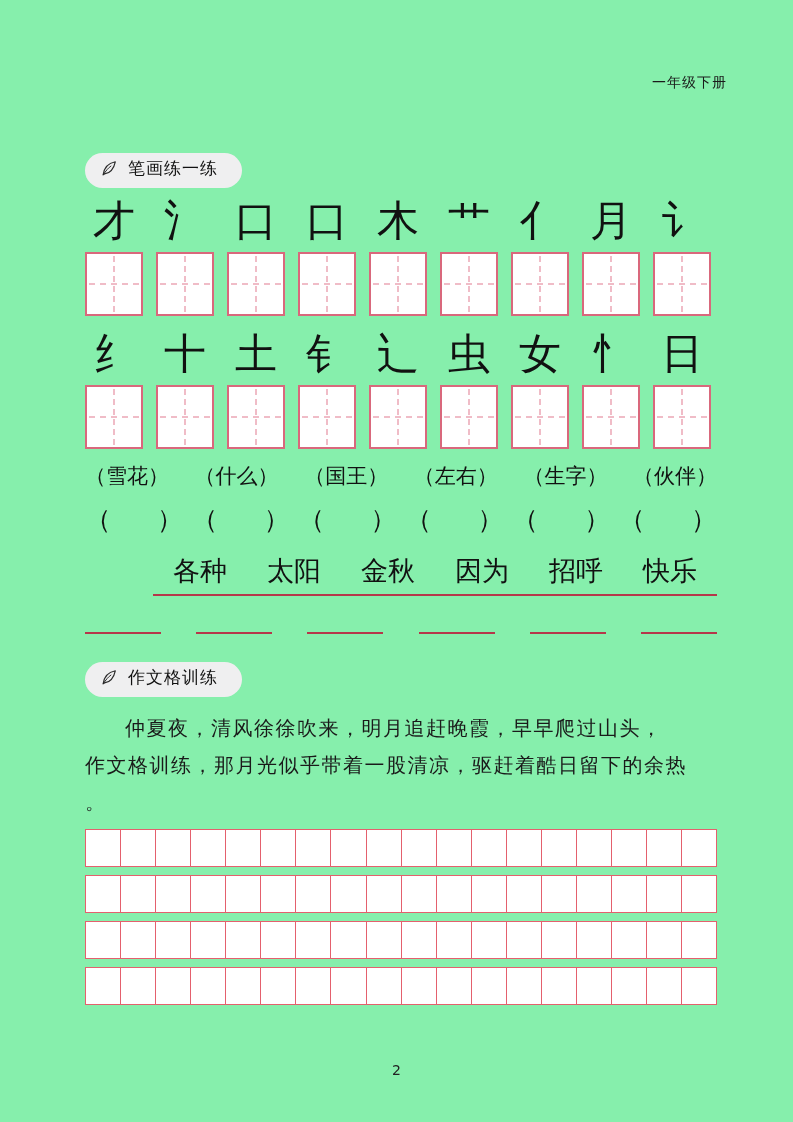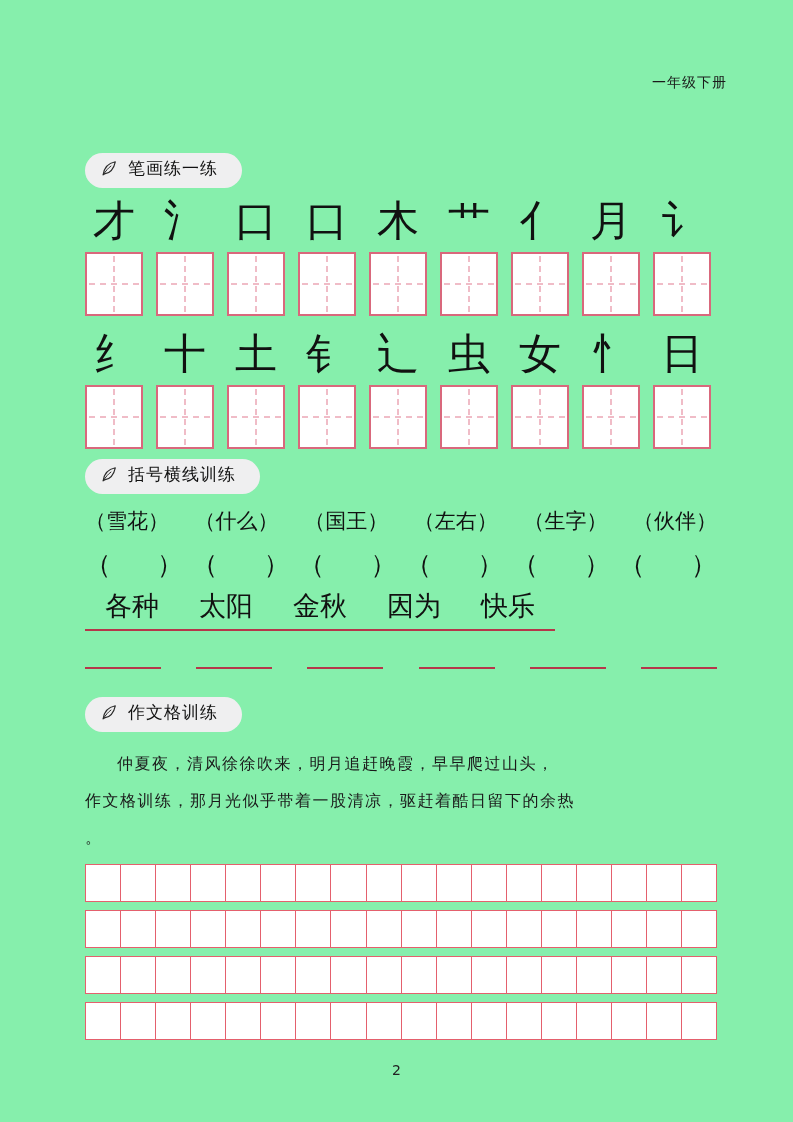--- a/index.html
+++ b/index.html
@@ -46,32 +46,32 @@
   .box-row { display: flex; gap: 13px; margin-top: 2px; margin-bottom: 9px; }
   .tbox { position: relative; width: 58px; height: 64px; border: 2px solid var(--boxborder); background: #fff; }
   .guide-h { position: absolute; left: 2px; right: 2px; top: 50%; margin-top: -1px; border-top: 2px dashed var(--boxguide); }
   .guide-v { position: absolute; top: 2px; bottom: 2px; left: 50%; margin-left: -1px; border-left: 2px dashed var(--boxguide); }
 
   
   .sec2 { margin-top: 10px; }
   .bracket-words { display: flex; justify-content: space-between; margin-top: 13px; font-size: 21px; }
   .empty-brackets { display: flex; justify-content: space-between; margin-top: 12px; font-size: 26px; }
   .empty-bracket .bgap { display: inline-block; width: 46px; }
-  .underline-words { display: flex; justify-content: flex-start; margin-top: 6px; }
+  .underline-words { display: flex; justify-content: flex-end; margin-top: 16px; }
   .u-word {
     min-width: 94px; text-align: center;
     font-size: 27px; padding: 0 4px 5px 4px;
     border-bottom: 2px solid var(--uline);
   }
   .empty-underlines { display: flex; justify-content: space-between; margin-top: 36px; margin-bottom: 4px; }
   .u-blank { width: 76px; border-top: 2px solid var(--uline); height: 0; }
 
   
   .sec3 { margin-top: 28px; }
-  .para { margin-top: 13px; font-size: 16px; line-height: 37px; letter-spacing: 1.5px; color: #1a1a1a; }
+  .para { margin-top: 13px; font-size: 20px; line-height: 37px; letter-spacing: 1.5px; color: #1a1a1a; }
   .para-line-0 { text-indent: 2em; }
 
   .comp-grid { margin-top: 8px; }
   .grid-row { display: flex; border: 1.5px solid var(--gridborder); height: 38px; margin-bottom: 8px; background: #fff; }
   .grid-cell { flex: 1 1 0; border-right: 1.5px solid var(--gridborder); }
   .grid-cell:last-child { border-right: none; }
 
   .page-number {
     position: absolute; bottom: 44px; left: 0; right: 0;
     text-align: center; font-size: 14px; color: #222;
@@ -193,29 +193,20 @@
             </div>
             <div class="tbox">
               <div class="guide-h"></div>
               <div class="guide-v"></div>
             </div>
           </div>
         </div>
     </div>
 
     <div class="sec2">
-      <div class="pill">
-        <span>
-          <svg width="18" height="18" viewBox="0 0 20 20">
-            <path d="M3.5 16.5 C4.5 9 9 3.5 17 2 C15.5 9 11.5 14.5 5 15.5 Z" fill="none" stroke="#2a2a2a" stroke-width="1.3" stroke-linejoin="round"></path>
-            <path d="M3.5 16.5 C6.5 12 9.5 8.5 12.5 6.5" fill="none" stroke="#2a2a2a" stroke-width="1.1"></path>
-          </svg>
-        </span>
-        <span>括号横线训练</span>
-      </div>
       <div class="bracket-words">
           <span class="bracket-word">（雪花）</span>
           <span class="bracket-word">（什么）</span>
           <span class="bracket-word">（国王）</span>
           <span class="bracket-word">（左右）</span>
           <span class="bracket-word">（生字）</span>
           <span class="bracket-word">（伙伴）</span>
         </div>
       <div class="empty-brackets">
           <span class="empty-bracket"><span class="bopen">（</span><span class="bgap"></span><span class="bclose">）</span></span>
@@ -223,20 +214,21 @@
           <span class="empty-bracket"><span class="bopen">（</span><span class="bgap"></span><span class="bclose">）</span></span>
           <span class="empty-bracket"><span class="bopen">（</span><span class="bgap"></span><span class="bclose">）</span></span>
           <span class="empty-bracket"><span class="bopen">（</span><span class="bgap"></span><span class="bclose">）</span></span>
           <span class="empty-bracket"><span class="bopen">（</span><span class="bgap"></span><span class="bclose">）</span></span>
         </div>
       <div class="underline-words">
           <span class="u-word">各种</span>
           <span class="u-word">太阳</span>
           <span class="u-word">金秋</span>
           <span class="u-word">因为</span>
+          <span class="u-word">招呼</span>
           <span class="u-word">快乐</span>
         </div>
       <div class="empty-underlines">
           <span class="u-blank"></span>
           <span class="u-blank"></span>
           <span class="u-blank"></span>
           <span class="u-blank"></span>
           <span class="u-blank"></span>
           <span class="u-blank"></span>
         </div>

